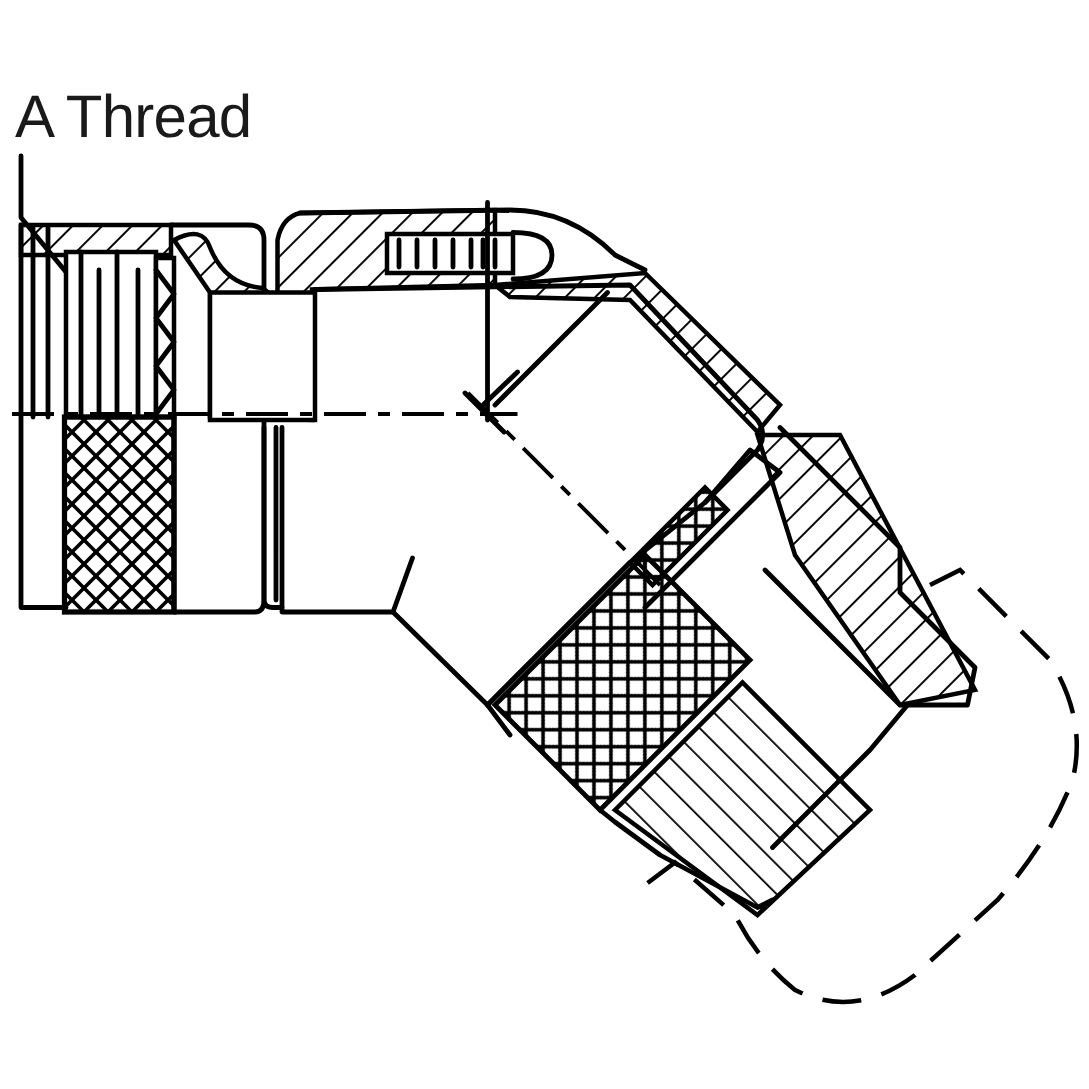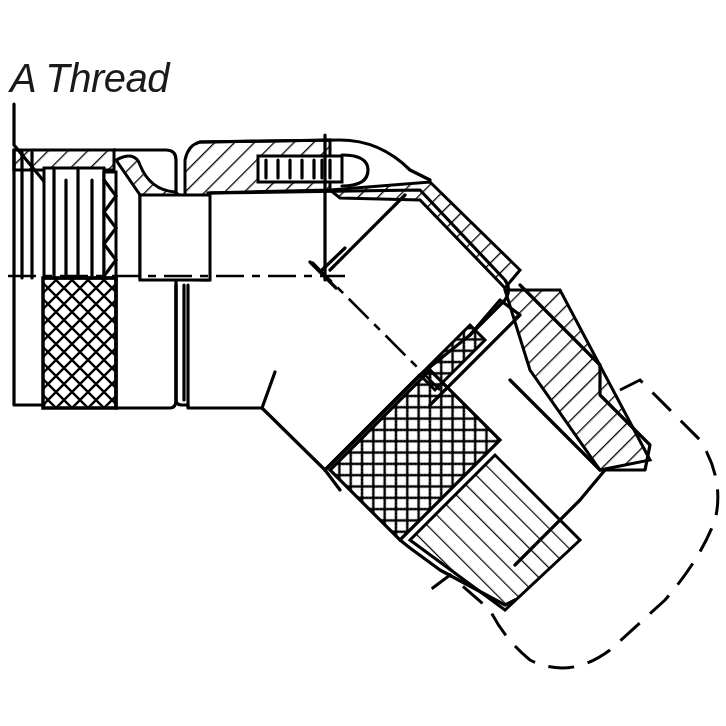--- a/index.html
+++ b/index.html
@@ -1,17 +1,17 @@
 <!DOCTYPE html>
 <html><head>
 <meta charset="utf-8">
 <style>
   html,body{margin:0;padding:0;background:#ffffff;}
   body{width:726px;height:726px;position:relative;overflow:hidden;font-family:"Liberation Sans",sans-serif;}
-  #label{position:absolute;left:10px;top:58px;font-size:40px;color:#1a1a1a;letter-spacing:-0.5px;line-height:1;font-style:italic;}
+  #label{position:absolute;left:10px;top:58px;font-size:40px;color:#1a1a1a;letter-spacing:-0.5px;line-height:1;}
   svg{position:absolute;left:0;top:0;}
   .s{fill:none;stroke:#000;stroke-width:3.2;stroke-linejoin:round;stroke-linecap:round;}
   .d{fill:none;stroke:#000;stroke-width:3;stroke-dasharray:26 14;}
   .c{fill:none;stroke:#000;stroke-width:2.6;stroke-dasharray:28 8 8 8;}
 </style>
 </head>
 <body>
 
 <div id="label">A Thread</div>
 

